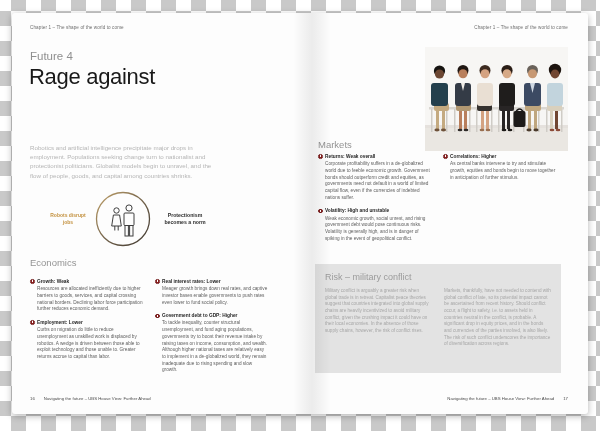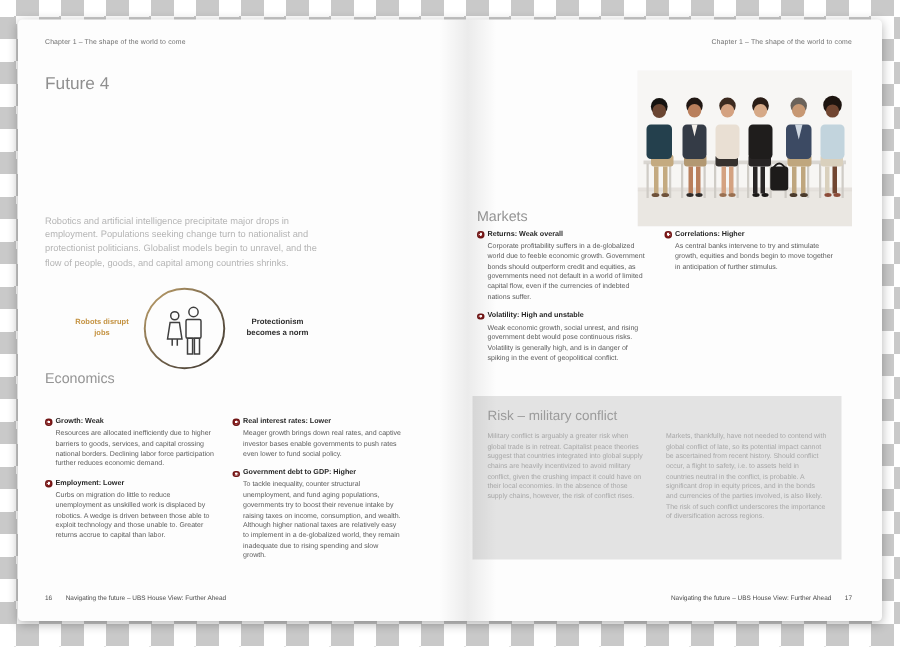--- a/index.html
+++ b/index.html
@@ -44,21 +44,21 @@
   .diagram-left-label{
     width:44px;text-align:center;font-size:5px;font-weight:bold;
     color:#c3913f;line-height:1.35;
   }
   .diagram-circle-wrap{width:60px;height:60px;margin-left:3px;}
   .diagram-right-label{
     width:54px;margin-left:5px;text-align:center;font-size:5.2px;font-weight:bold;
     color:#2e2e2e;line-height:1.35;
   }
   .section-heading{font-size:9.5px;color:#949494;position:absolute;left:18px;}
-  .eco-heading{top:234px;}
+  .eco-heading{top:244px;}
   .mkt-heading{top:126px;}
   .bullet-cols{position:absolute;display:flex;}
   .eco-cols{left:18px;top:266px;width:238px;}
   .mkt-cols{left:18px;top:141px;width:240px;}
   .bullet-col{width:113px;}
   .bullet-col + .bullet-col{margin-left:12px;}
   .bullet{position:relative;padding-left:7px;margin-bottom:7px;}
   .bullet-icon{
     position:absolute;left:0;top:.4px;width:4.6px;height:4.6px;border-radius:50%;
     background:radial-gradient(circle at 50% 42%, #ffffff 0 .8px, #8e1f1f 1px);
@@ -90,20 +90,21 @@
 <body>
 
 <div class="spread">
 
   <div class="page">
     <div class="pg-header left">Chapter 1 – The shape of the world to come</div>
 
     <div class="future-label">Future 4</div>
 
     <div class="main-title">
+      <div>Rage against</div>
     </div>
 
     <div class="intro">Robotics and artificial intelligence precipitate major drops in employment. Populations seeking change turn to nationalist and protectionist politicians. Globalist models begin to unravel, and the flow of people, goods, and capital among countries shrinks.</div>
 
     <div class="diagram">
       <div class="diagram-left-label">Robots disrupt jobs</div>
       <div class="diagram-circle-wrap">
         <svg width="60" height="60" viewBox="0 0 60 60">
           <defs>
             <linearGradient id="ringGrad" x1="0" y1="0" x2="1" y2="1">

